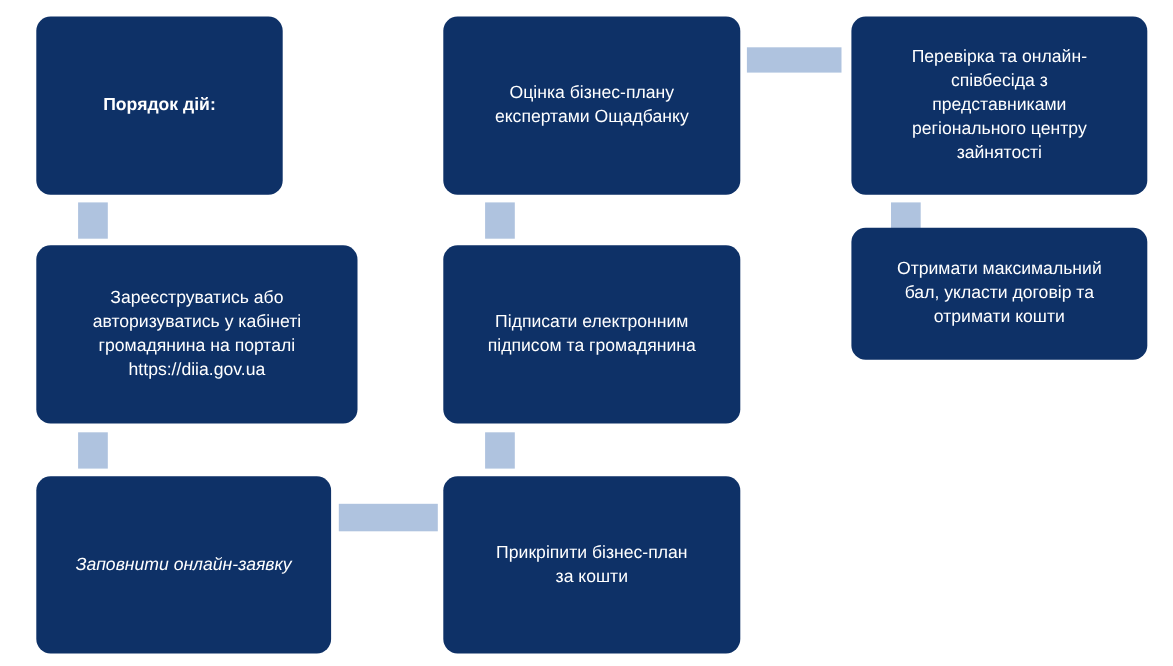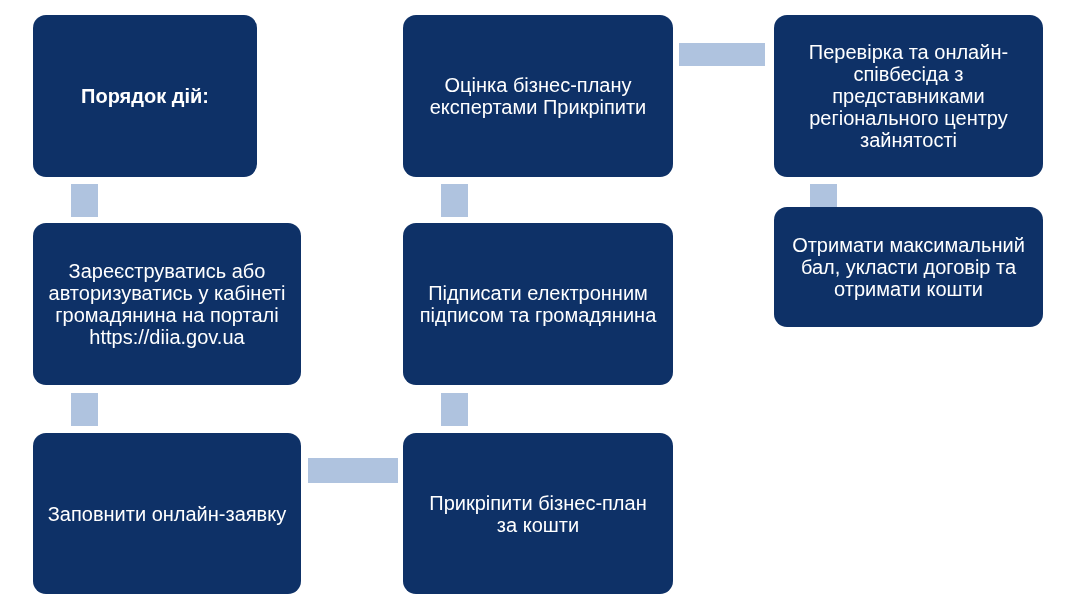--- a/index.html
+++ b/index.html
@@ -22,21 +22,21 @@
   }
   .node {
     position: absolute;
     background: var(--node-fill);
     border-radius: 13px;
     color: var(--node-text);
     display: flex;
     align-items: center;
     justify-content: center;
     text-align: center;
-    font-size: 20px;
+    font-size: 16px;
     line-height: 22px;
     padding: 2px 10px;
   }
   .node .node-text { white-space: pre-line; }
   .node.bold { font-weight: bold; }
   .connector {
     position: absolute;
     background: var(--connector-fill);
   }
 </style>
@@ -49,33 +49,33 @@
   <div class="connector" style="left:71px; top:393px; width:27px; height:33px;"></div>
   <div class="connector" style="left:308px; top:458px; width:90px; height:25px;"></div>
   <div class="connector" style="left:441px; top:184px; width:27px; height:33px;"></div>
   <div class="connector" style="left:441px; top:393px; width:27px; height:33px;"></div>
   <div class="connector" style="left:679px; top:43px; width:86px; height:23px;"></div>
   <div class="connector" style="left:810px; top:184px; width:27px; height:33px;"></div>
 
   <div class="node bold" style="left:33px; top:15px; width:224px; height:162px;">
     <span class="node-text">Порядок дій:</span>
   </div>
-  <div class="node" style="left:33px; top:223px; width:268px; height:162px;text-align:center;">
+  <div class="node" style="left:33px; top:223px; width:292px; height:162px;text-align:center;">
     <span class="node-text">Зареєструватись або
 авторизуватись у кабінеті
 громадянина на порталі
 https://diia.gov.ua</span>
   </div>
-  <div class="node" style="left:33px; top:433px; width:268px; height:161px;">
+  <div class="node" style="left:33px; top:433px; width:268px; height:161px;font-style:italic;">
     <span class="node-text">Заповнити онлайн-заявку</span>
   </div>
 
   <div class="node" style="left:403px; top:15px; width:270px; height:162px;">
     <span class="node-text">Оцінка бізнес-плану
-експертами Прикріпити</span>
+експертами Ощадбанку</span>
   </div>
   <div class="node" style="left:403px; top:223px; width:270px; height:162px;">
     <span class="node-text">Підписати електронним
 підписом та громадянина</span>
   </div>
   <div class="node" style="left:403px; top:433px; width:270px; height:161px;">
     <span class="node-text">Прикріпити бізнес-план
 за кошти</span>
   </div>
 

